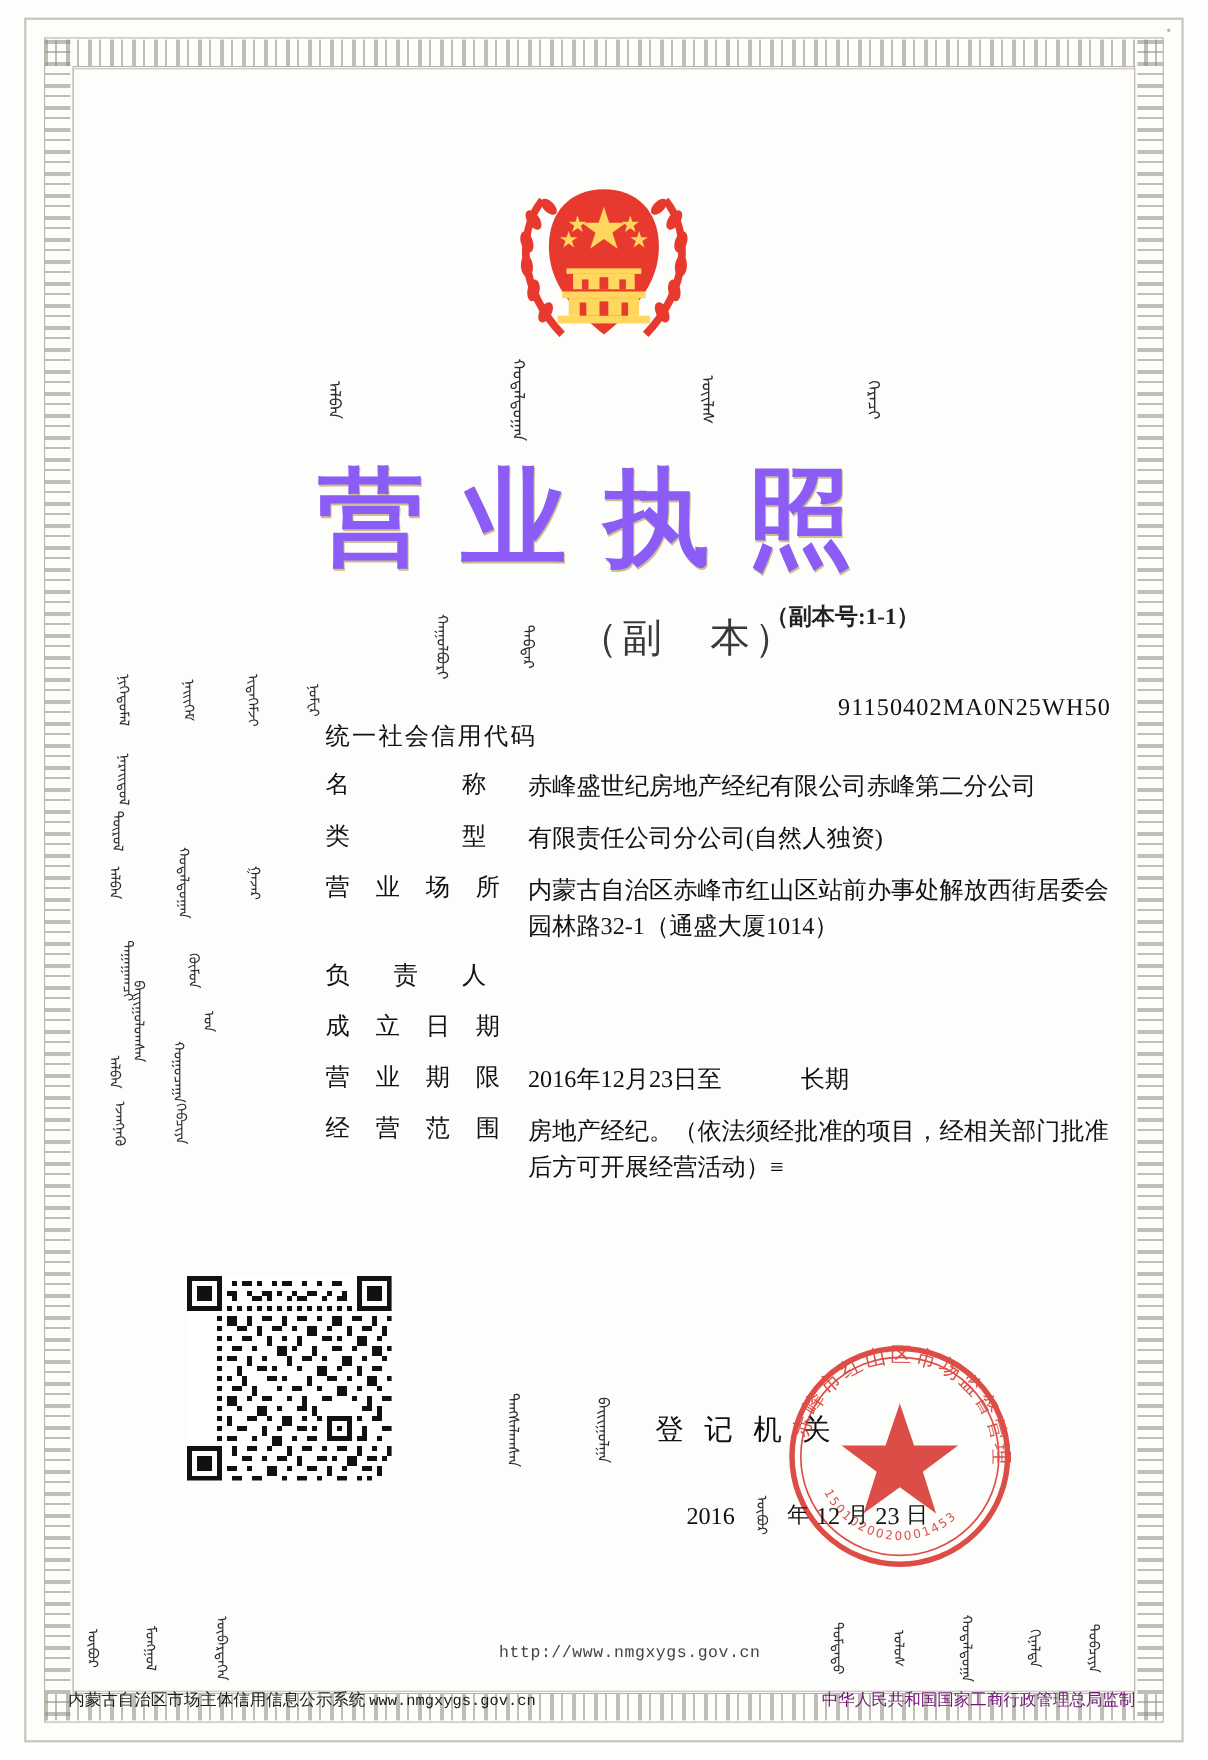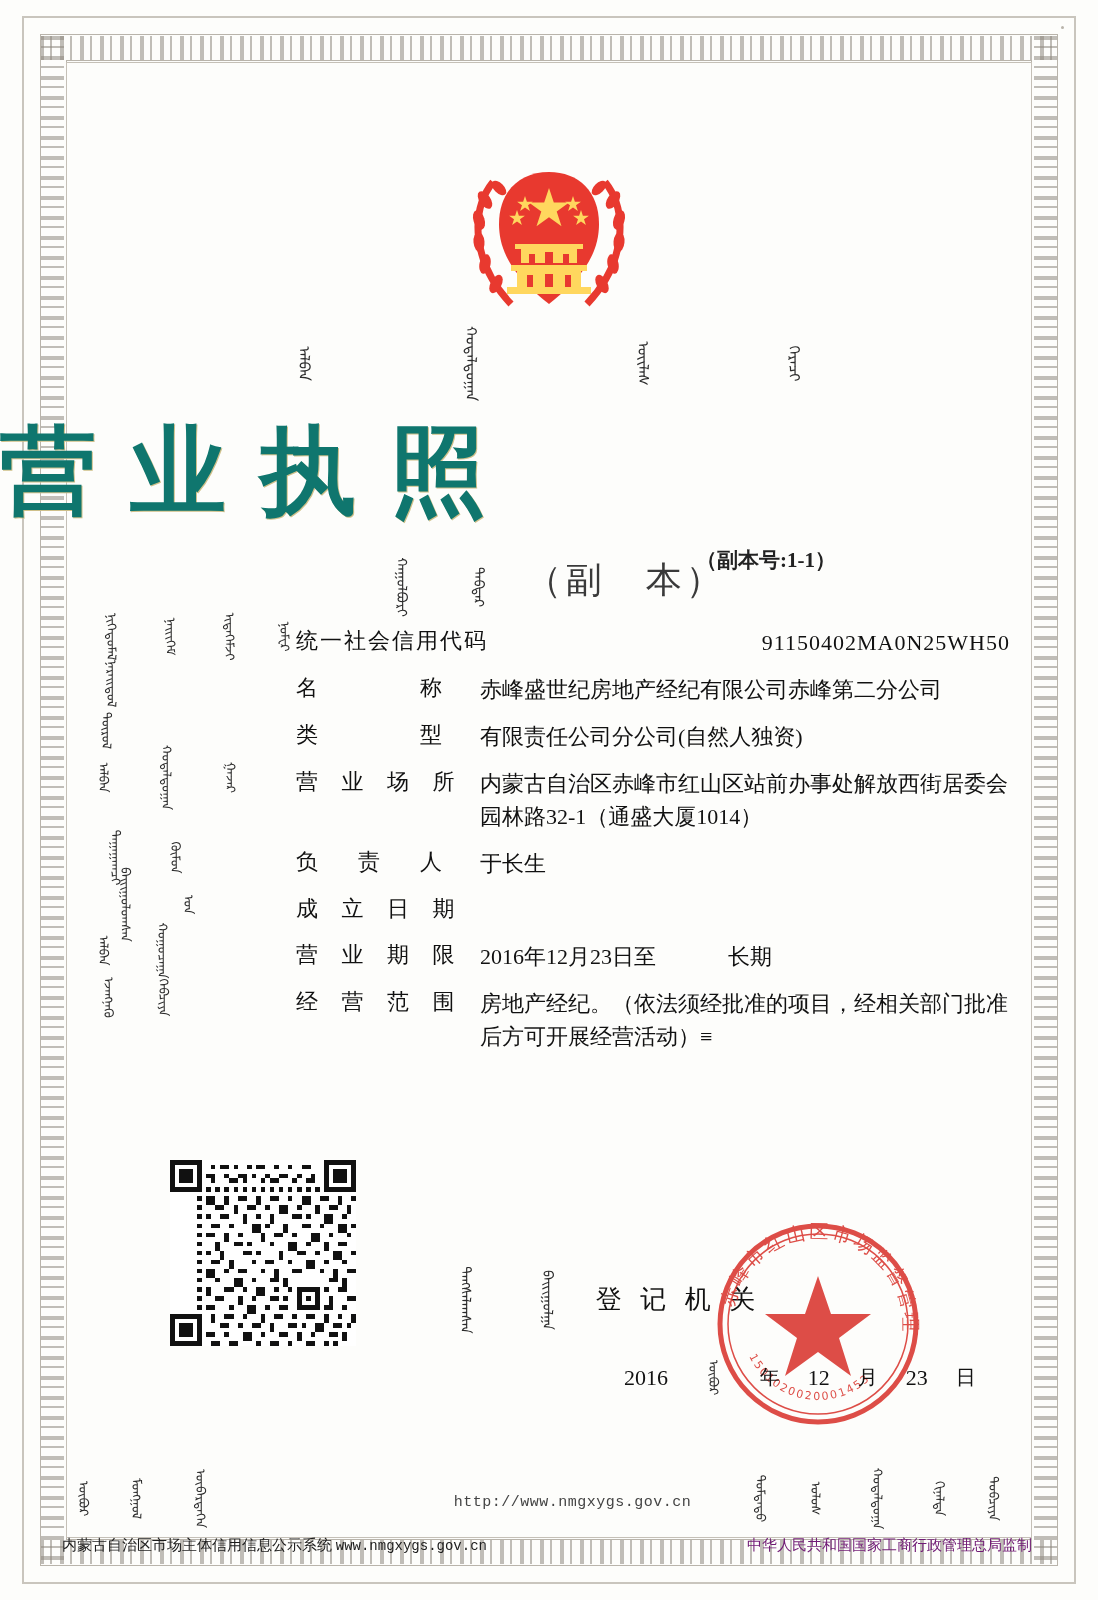--- a/index.html
+++ b/index.html
@@ -116,26 +116,26 @@
     left: 0; right: 0;
     display: flex;
     justify-content: center;
     gap: 112px;
   }
   .title-mong-row .mong-v { font-size: 15px; }
   .main-title {
     position: absolute;
     top: 408px;
     left: 0; right: 0;
-    text-align: left;
+    text-align: center;
     font-family: "DejaVu Serif", serif;
     font-size: 96px;
     font-weight: bold;
     letter-spacing: 34px;
-    color: #0f766e;
+    color: #8b5cf6;
     text-shadow: 1px 1px 0 #cfc08a;
   }
   .sub-title {
     position: absolute;
     top: 556px;
     left: 0; right: 0;
     text-align: center;
     font-size: 36px;
     color: #3a3a3a;
     letter-spacing: 4px;
@@ -173,21 +173,21 @@
   }
   .row .label {
     width: 184px;
     flex: 0 0 184px;
     font-size: 22px;
     color: #111;
     letter-spacing: 9px;
     text-align: left;
     white-space: nowrap;
   }
-  .row .label.tight { letter-spacing: 2px; }
+  .row .label.tight { letter-spacing: 2px; margin-top: 28px; }
   .row .value {
     flex: 1 1 auto;
     font-size: 22px;
     color: #111;
     line-height: 1.5;
   }
   .row .value.mono {
     font-family: "Liberation Serif", serif;
     letter-spacing: 1px;
     text-align: right;
@@ -218,21 +218,21 @@
   }
   .registry .mong-v { font-size: 14px; }
 
   
   .date-line {
     position: absolute;
     left: 624px;
     top: 1364px;
     display: flex;
     align-items: center;
-    gap: 28px;
+    gap: 6px;
     font-size: 22px;
     color: #111;
   }
   .date-line .cn { font-size: 20px; }
 
   
   .seal {
     position: absolute;
     left: 712px;
     top: 1218px;
@@ -420,21 +420,20 @@
       <div class="label">营 业 场 所</div>
       <div class="value">内蒙古自治区赤峰市红山区站前办事处解放西街居委会园林路32-1（通盛大厦1014）</div>
     </div>
 
     <div class="row">
       <div class="mong-cell">
         <span class="mong mong-v">ᠳᠠᠭᠠᠭᠠᠭᠴᠢ</span>
         <span class="mong mong-v">ᠬᠦᠮᠦᠨ</span>
       </div>
       <div class="label">负　责　人</div>
-      <div class="value">于长生</div>
     </div>
 
     <div class="row">
       <div class="mong-cell">
         <span class="mong mong-v">ᠪᠠᠢᠢᠭᠤᠯᠤᠭᠰᠠᠨ</span>
         <span class="mong mong-v">ᠣᠨ</span>
       </div>
       <div class="label">成 立 日 期</div>
     </div>
 

